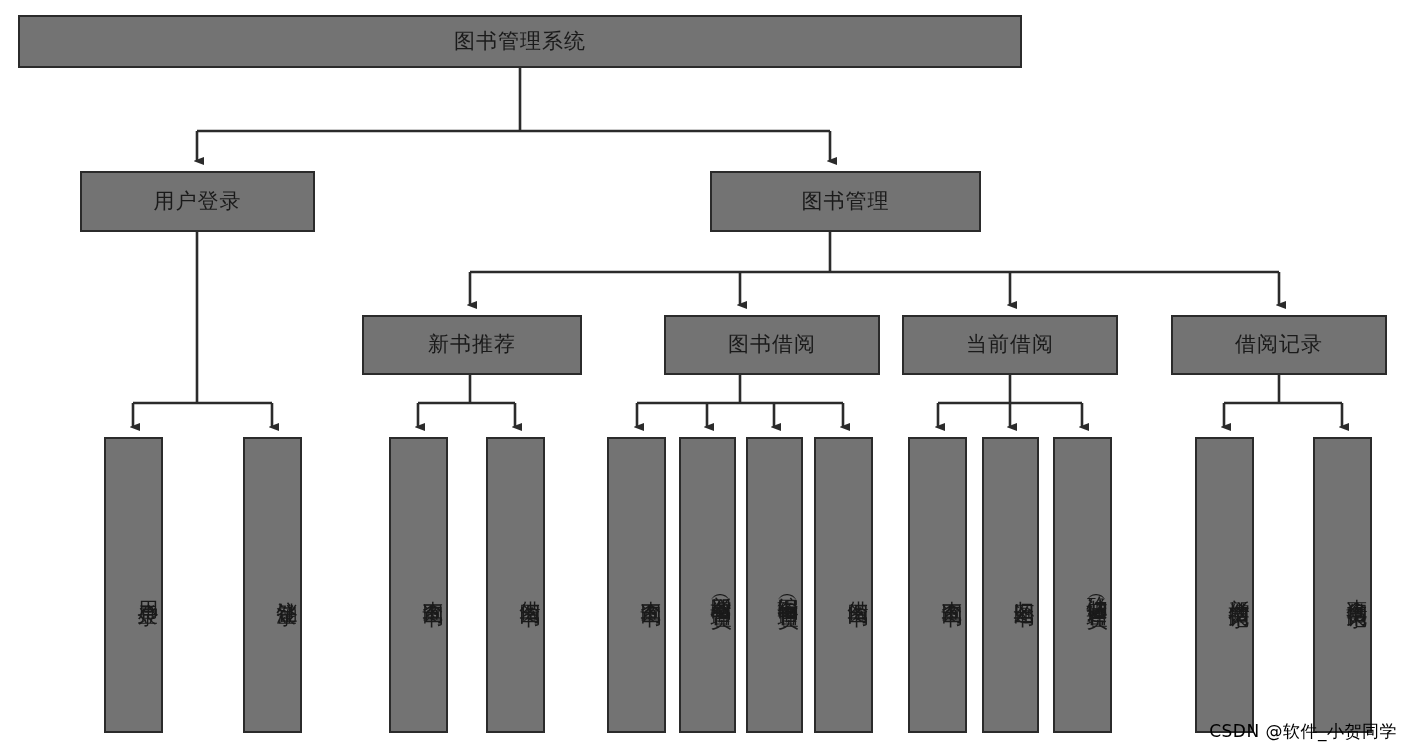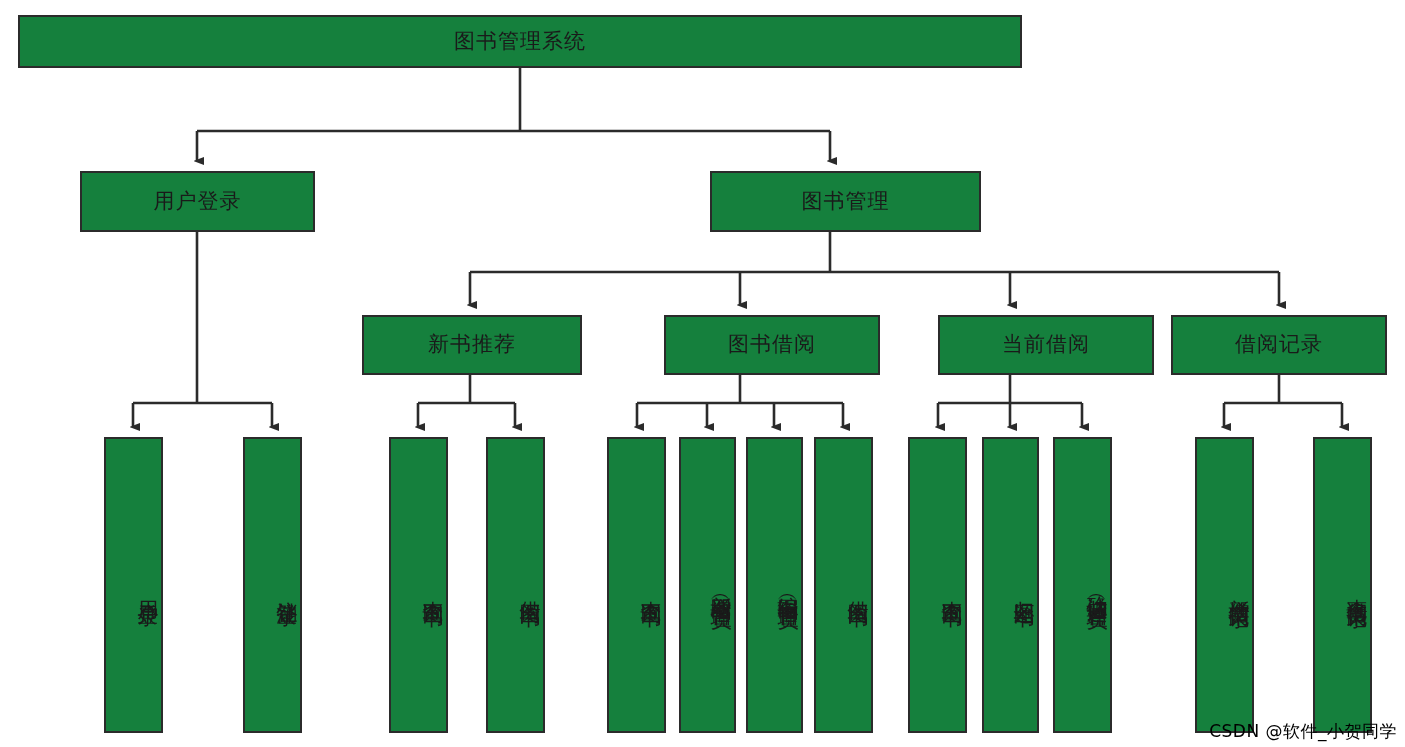--- a/index.html
+++ b/index.html
@@ -20,21 +20,21 @@
     left: 0;
     top: 0;
     width: 1405px;
     height: 747px;
     pointer-events: none;
   }
   .node {
     position: absolute;
     box-sizing: border-box;
     border: 2px solid #2b2b2b;
-    background: #15803d;
+    background: #737373;
     display: flex;
     align-items: center;
     justify-content: center;
     color: #1a1a1a;
   }
   .node-h {
     font-size: 21px;
     letter-spacing: 1px;
     line-height: 1.2;
     white-space: nowrap;
@@ -119,21 +119,21 @@
     </g>
   </svg>
 
   <div class="node node-h" style="left:18px; top:15px; width:1004px; height:53px;">图书管理系统</div>
 
   <div class="node node-h" style="left:80px; top:171px; width:235px; height:61px;">用户登录</div>
   <div class="node node-h" style="left:710px; top:171px; width:271px; height:61px;">图书管理</div>
 
   <div class="node node-h" style="left:362px; top:315px; width:220px; height:60px;">新书推荐</div>
   <div class="node node-h" style="left:632px; top:315px; width:216px; height:60px;margin-left:32px;">图书借阅</div>
-  <div class="node node-h" style="left:902px; top:315px; width:216px; height:60px;margin-left:36px;">当前借阅</div>
+  <div class="node node-h" style="left:902px; top:315px; width:216px; height:60px;">当前借阅</div>
   <div class="node node-h" style="left:1171px; top:315px; width:216px; height:60px;text-align:right;">借阅记录</div>
 
   <div class="node node-v" style="left:104px; top:437px; width:59px; height:296px;">用户登录</div>
   <div class="node node-v" style="left:243px; top:437px; width:59px; height:296px;">注销登录</div>
 
   <div class="node node-v" style="left:389px; top:437px; width:59px; height:296px;">查询图书</div>
   <div class="node node-v" style="left:486px; top:437px; width:59px; height:296px;">借阅图书</div>
 
   <div class="node node-v" style="left:607px; top:437px; width:59px; height:296px;">查询图书</div>
   <div class="node node-v" style="left:679px; top:437px; width:57px; height:296px;">新增图书（管理员）</div>

